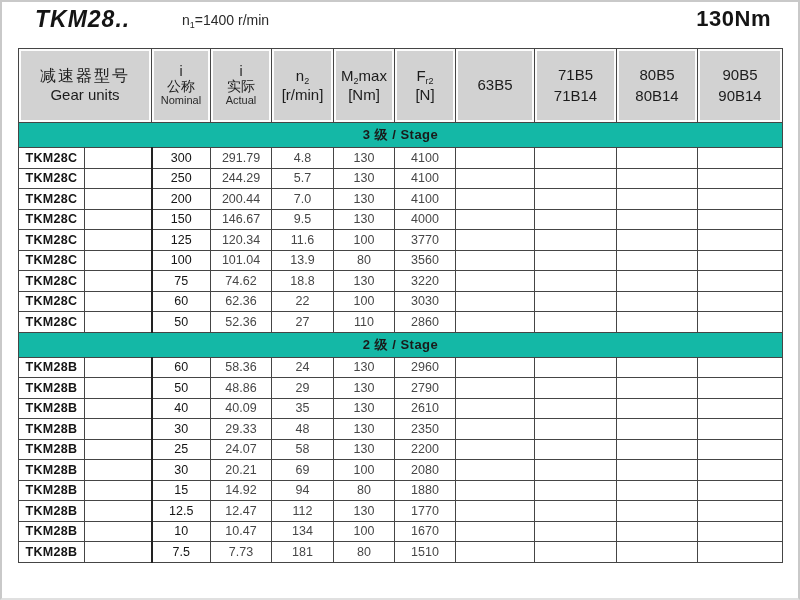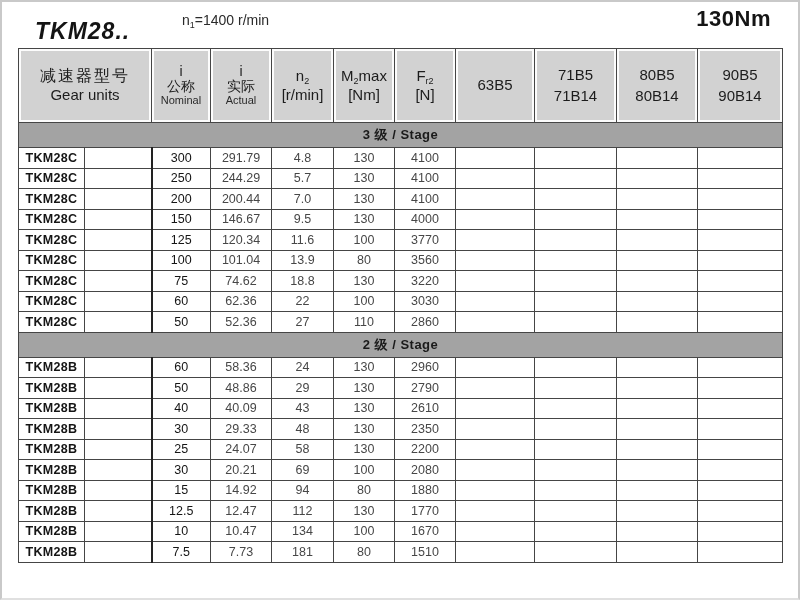--- a/index.html
+++ b/index.html
@@ -13,21 +13,21 @@
   }
   .page {
     position: absolute; left: 0; top: 0;
     width: 800px; height: 600px;
     border: 2px solid #c9c9c9;
     border-bottom-color: #e0e0e0;
     background: #fff;
   }
   
   .title {
-    position: absolute; left: 33px; top: 16px;
+    position: absolute; left: 33px; top: 4px;
     font-size: 23px; font-weight: bold; font-style: italic;
     letter-spacing: 1px; color: #141414;
   }
   .speed-note {
     position: absolute; left: 180px; top: 10px;
     font-size: 14px; color: #2a2a2a;
   }
   .speed-note sub, .subsc {
     font-size: 9px; vertical-align: -3px; line-height: 0;
   }
@@ -61,21 +61,21 @@
   }
   .h-cn   { font-size: 16px; letter-spacing: 2px; }
   .h-en   { font-size: 15px; }
   .h-i    { font-size: 14px; line-height: 1.1; }
   .h-sub  { font-size: 11px; color: #2a2a2a; line-height: 1.2; }
   .h-sym  { font-size: 15px; line-height: 1.2; }
   .h-unit { font-size: 15px; line-height: 1.3; }
   .h-motor{ font-size: 15px; line-height: 1.35; }
   .stage-row td {
     height: 25px;
-    background: #a3a3a3;
+    background: #14b8a6;
     font-size: 13px;
     font-weight: bold;
     color: #1a1a1a;
     letter-spacing: 0.5px;
   }
   .data-row td {
     height: 20.5px;
     font-size: 12.5px;
     background: #fff;
     color: #474747;
@@ -301,21 +301,21 @@
           <td class="cell-motor-63b5"></td>
           <td class="cell-motor-71b5"></td>
           <td class="cell-motor-80b5"></td>
           <td class="cell-motor-90b5"></td>
         </tr>
         <tr class="data-row">
           <td class="cell-model">TKM28B</td>
           <td class="cell-model-sub"></td>
           <td class="cell-nominal">40</td>
           <td class="cell-actual">40.09</td>
-          <td class="cell-n2">43</td>
+          <td class="cell-n2">35</td>
           <td class="cell-m2max">130</td>
           <td class="cell-fr2">2610</td>
           <td class="cell-motor-63b5"></td>
           <td class="cell-motor-71b5"></td>
           <td class="cell-motor-80b5"></td>
           <td class="cell-motor-90b5"></td>
         </tr>
         <tr class="data-row">
           <td class="cell-model">TKM28B</td>
           <td class="cell-model-sub"></td>

